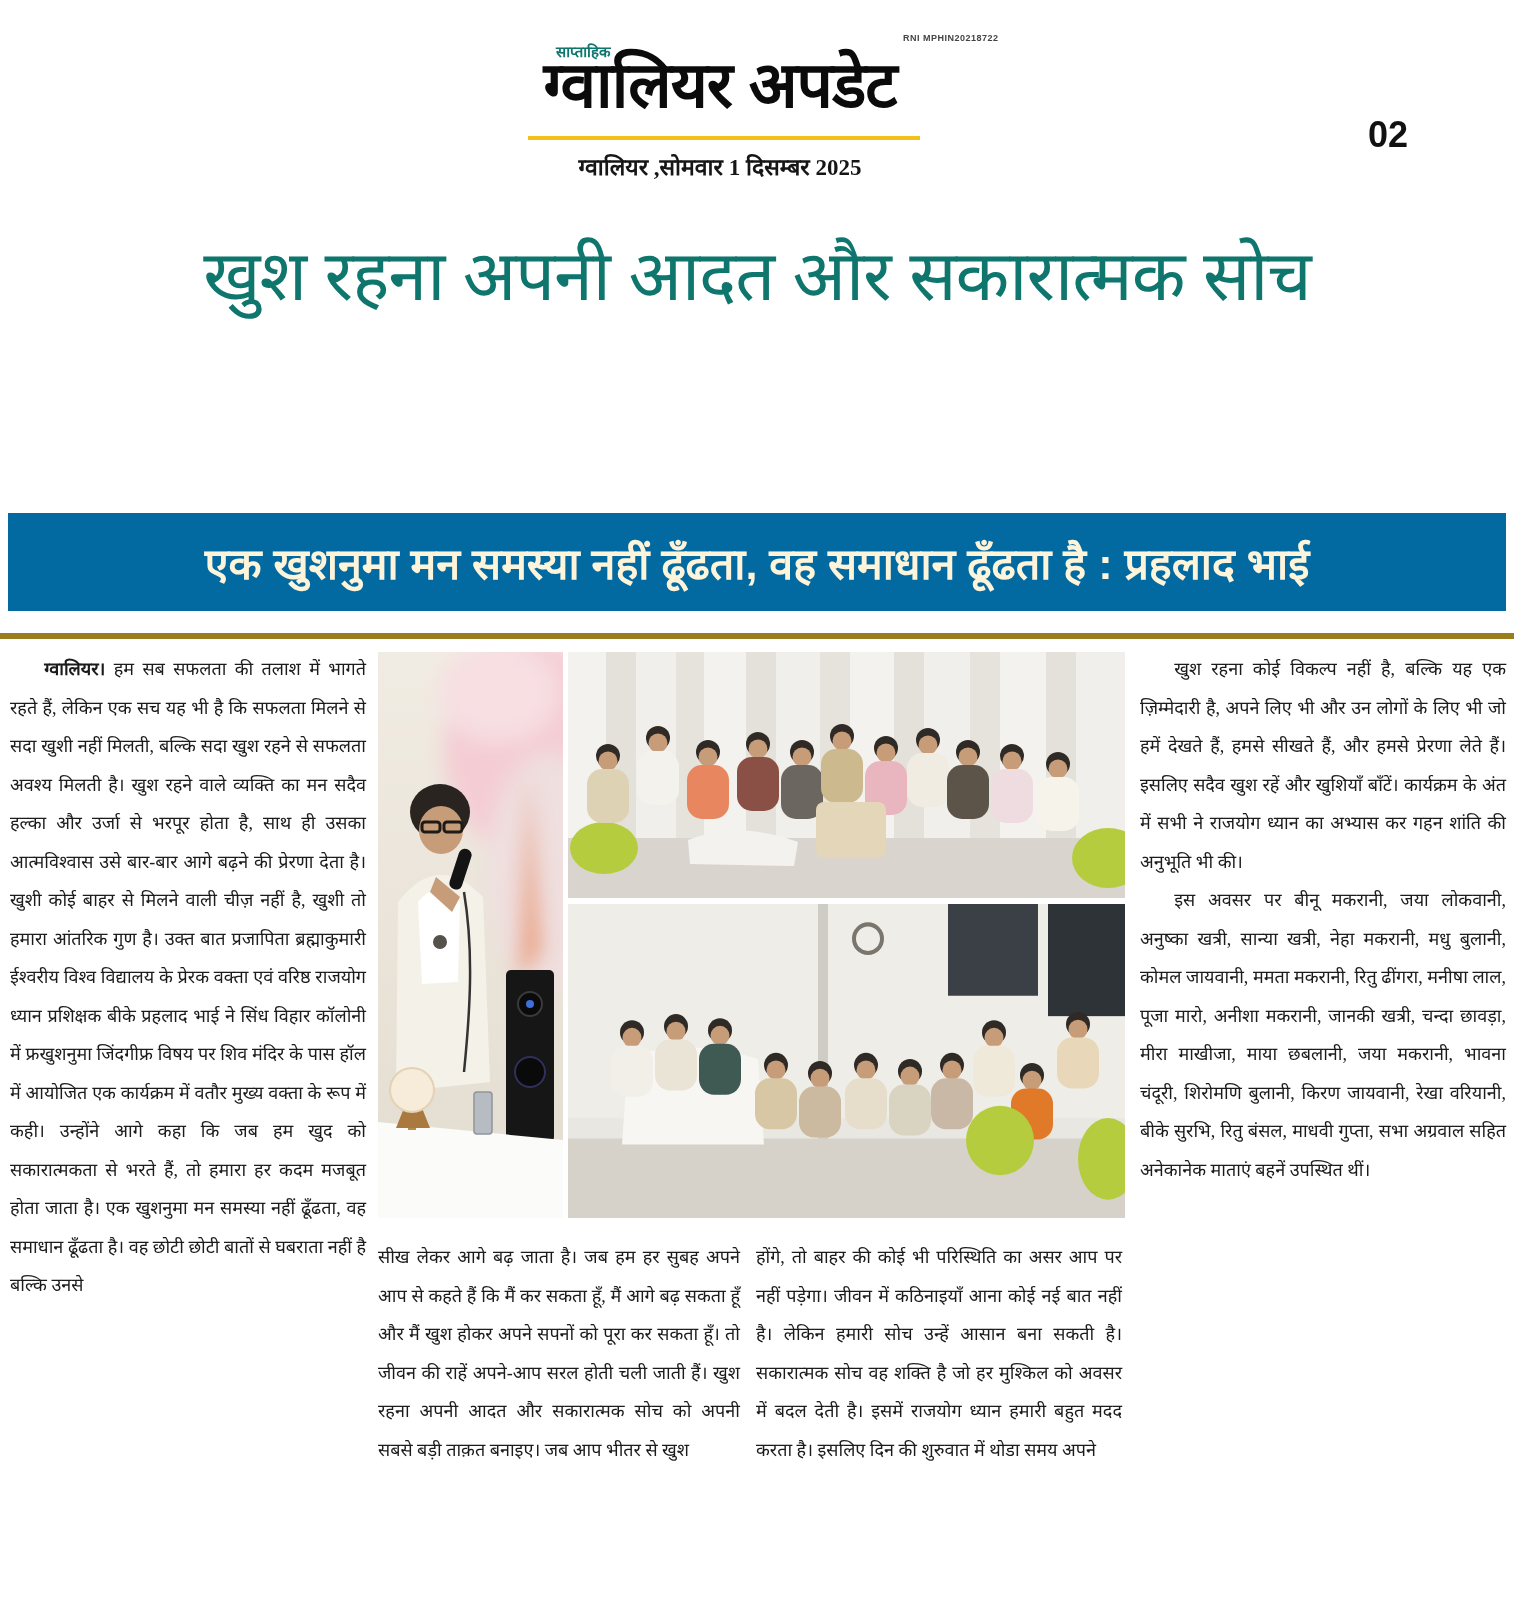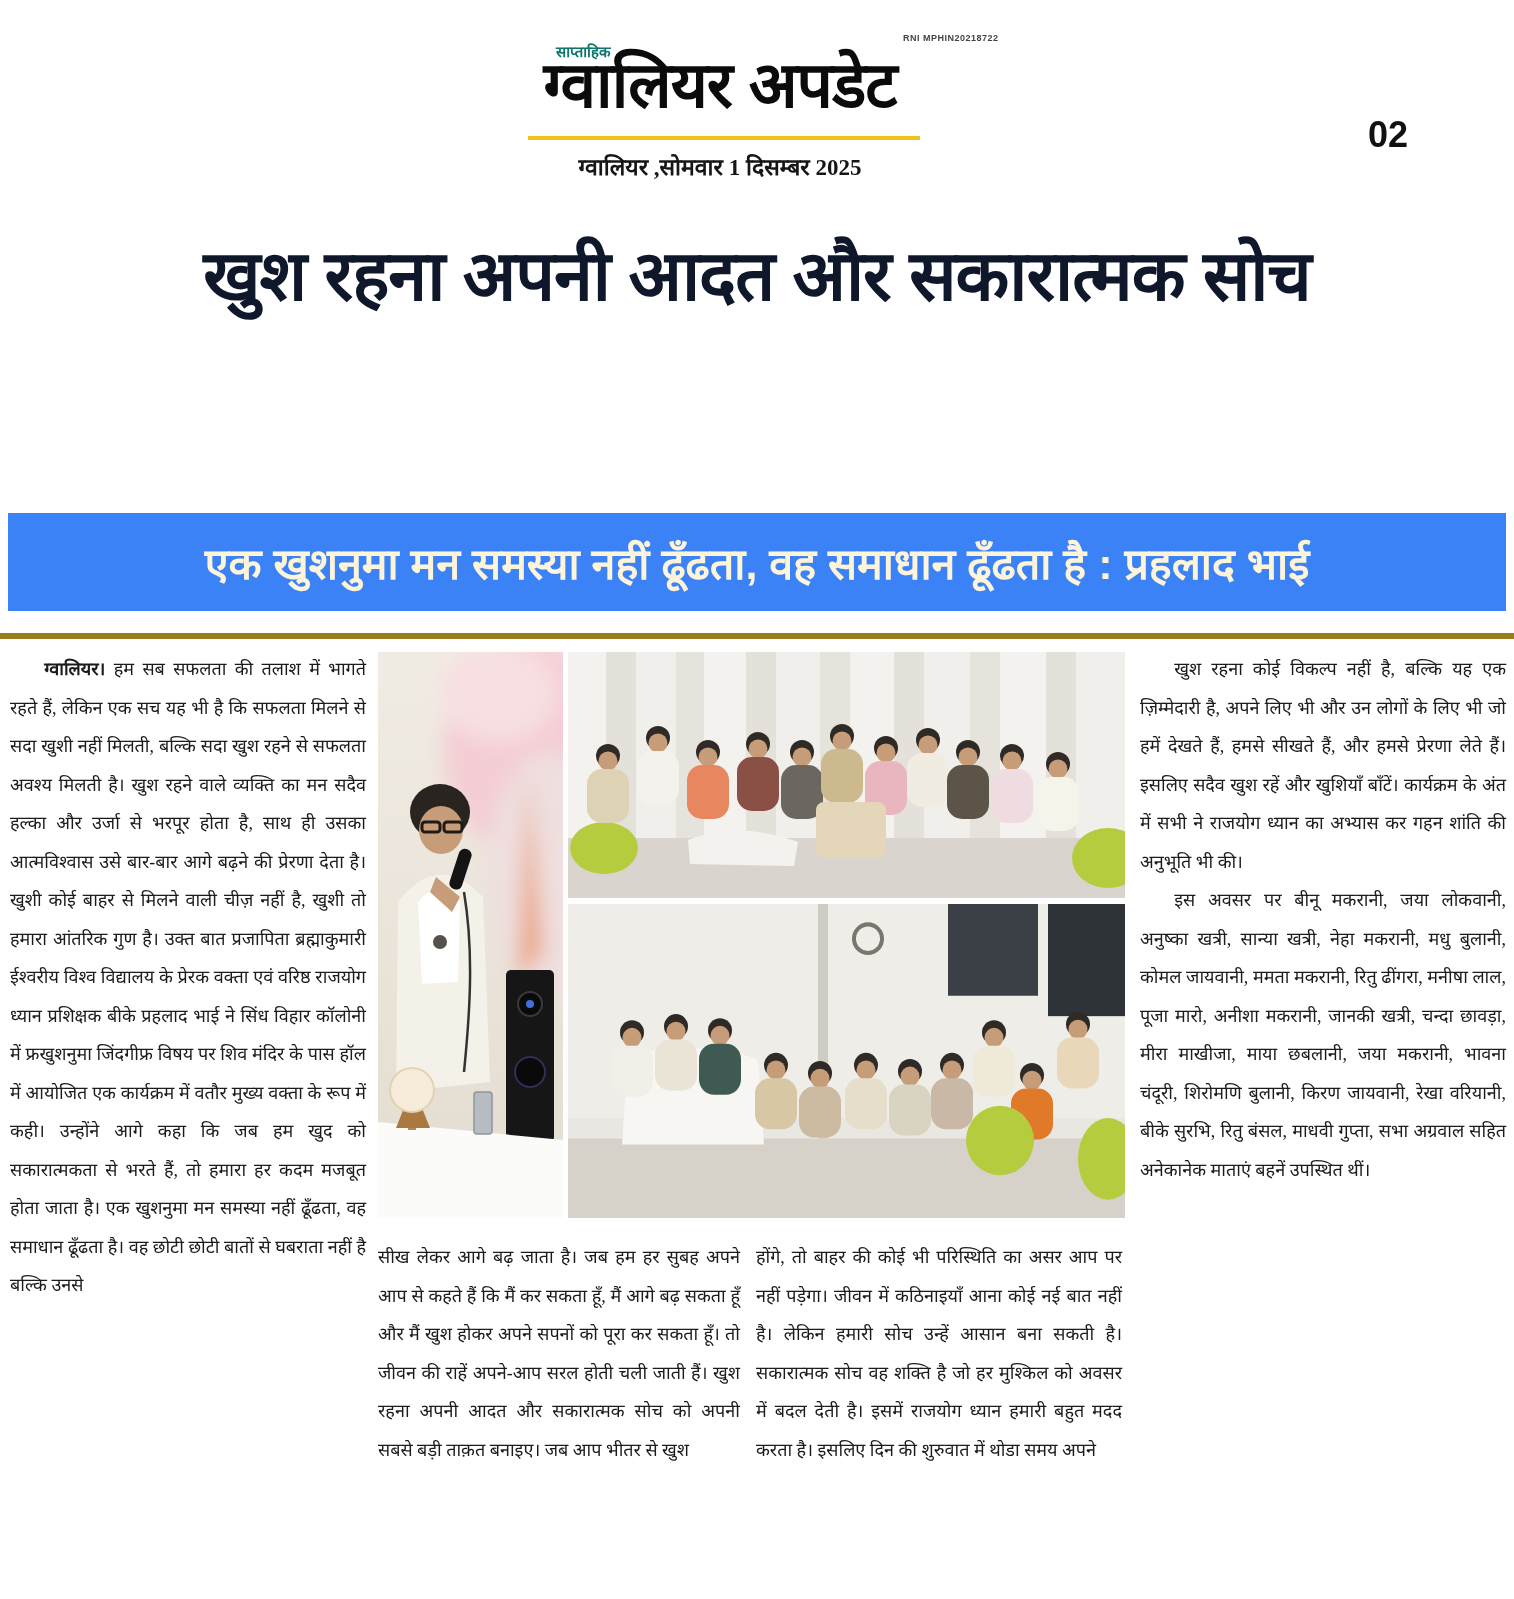--- a/index.html
+++ b/index.html
@@ -42,22 +42,22 @@
   .page-number{
     position:absolute;left:1368px;top:114px;
     font-family:"Liberation Sans",sans-serif;
     font-size:36px;font-weight:700;color:#111;
   }
   
   .headline{
     position:absolute;left:14px;top:218px;width:1486px;
     text-align:center;
     font-family:"Liberation Sans",sans-serif;
-    font-weight:700;font-size:70px;line-height:116px;
-    letter-spacing:-1px;color:#0f172a;
+    font-weight:400;font-size:70px;line-height:116px;
+    letter-spacing:-1px;color:#0f766e;
   }
   
   .subhead-band{
     position:absolute;left:8px;top:513px;width:1498px;height:98px;
     display:flex;align-items:center;justify-content:center;
     font-family:"Liberation Sans",sans-serif;
     font-weight:900;font-size:43px;
   }
   .rule-olive{
     position:absolute;left:0;top:633px;width:1514px;height:6px;
@@ -96,21 +96,21 @@
   <div class="rni">RNI MPHIN20218722</div>
   <div class="masthead-title">ग्वालियर अपडेट</div>
   <div class="masthead-underline" style="background: rgb(242, 194, 27);"></div>
   <div class="dateline">ग्वालियर ,सोमवार 1 दिसम्बर 2025</div>
   <div class="page-number">02</div>
 
   <div class="headline">
     <div>खुश रहना अपनी आदत और सकारात्मक सोच</div>
   </div>
 
-  <div class="subhead-band" style="background: #3b82f6; color: rgb(253, 244, 217);">
+  <div class="subhead-band" style="background: #0369a1; color: rgb(253, 244, 217);">
     <span>एक खुशनुमा मन समस्या नहीं ढूँढता, वह समाधान ढूँढता है : प्रहलाद भाई</span>
   </div>
   <div class="rule-olive" style="background: rgb(154, 125, 30);"></div>
 
   <div class="col col1">
     <p class="indent"><span class="lead-loc">ग्वालियर।</span><span> हम सब सफलता की तलाश में भागते रहते हैं, लेकिन एक सच यह भी है कि सफलता मिलने से सदा खुशी नहीं मिलती, बल्कि सदा खुश रहने से सफलता अवश्य मिलती है। खुश रहने वाले व्यक्ति का मन सदैव हल्का और उर्जा से भरपूर होता है, साथ ही उसका आत्मविश्वास उसे बार-बार आगे बढ़ने की प्रेरणा देता है। खुशी कोई बाहर से मिलने वाली चीज़ नहीं है, खुशी तो हमारा आंतरिक गुण है। उक्त बात प्रजापिता ब्रह्माकुमारी ईश्वरीय विश्व विद्यालय के प्रेरक वक्ता एवं वरिष्ठ राजयोग ध्यान प्रशिक्षक बीके प्रहलाद भाई ने सिंध विहार कॉलोनी में फ्रखुशनुमा जिंदगीफ्र विषय पर शिव मंदिर के पास हॉल में आयोजित एक कार्यक्रम में वतौर मुख्य वक्ता के रूप में कही। उन्होंने आगे कहा कि जब हम खुद को सकारात्मकता से भरते हैं, तो हमारा हर कदम मजबूत होता जाता है। एक खुशनुमा मन समस्या नहीं ढूँढता, वह समाधान ढूँढता है। वह छोटी छोटी बातों से घबराता नहीं है बल्कि उनसे</span></p>
   </div>
 
   <div class="collage">
     <div class="ph left">

